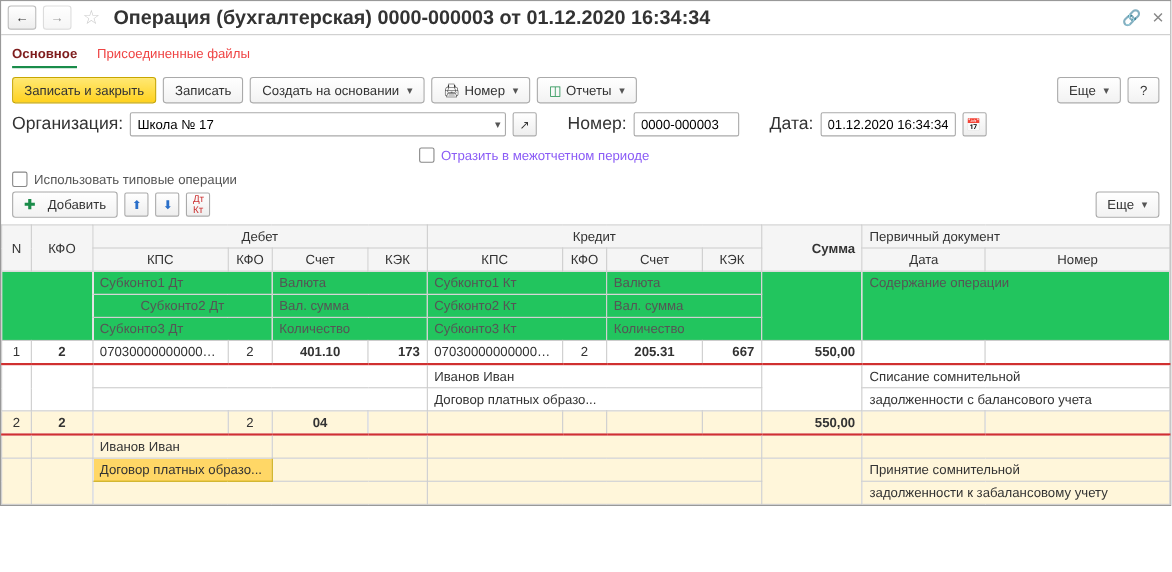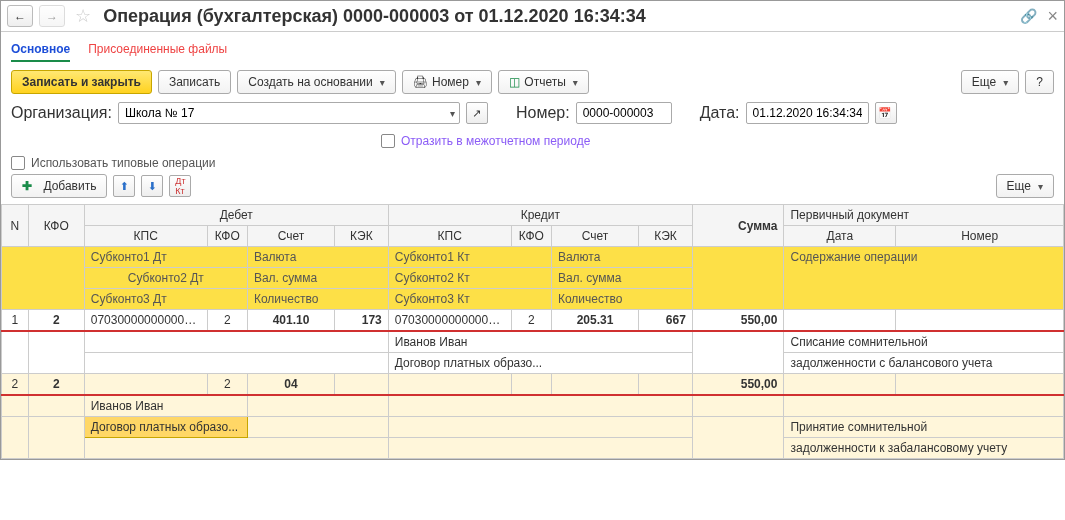--- a/index.html
+++ b/index.html
@@ -27,37 +27,37 @@
     display:inline-flex; align-items:center; justify-content:center;
     cursor:pointer;
   }
   .star { color:#ccc; font-size:18px; margin-left:4px; }
   .title { font-size:18px; font-weight:bold; margin-left:6px; flex:1; }
   .titlebar-right { display:flex; gap:10px; align-items:center; }
   .link-icon { color:#888; font-size:14px; cursor:pointer; }
 
   .tabs { padding: 6px 10px 0 10px; display:flex; gap:18px; }
   .tab { padding: 4px 0; cursor:pointer; }
-  .tab.active { border-bottom: 2px solid #1a8c4a; font-weight:bold; color:#1d4ed8; }
+  .tab.active { border-bottom: 2px solid #1a8c4a; font-weight:bold; color:#7f1d1d; }
   .tab.link { color:#ef4444; }
 
   .toolbar {
     display:flex; align-items:center; gap:6px;
     padding: 8px 10px 6px 10px;
   }
   .btn {
     height:24px; padding: 0 10px;
     border:1px solid #aaa; border-radius:3px;
     background:linear-gradient(#fff,#f2f2f2);
     display:inline-flex; align-items:center; gap:4px;
     cursor:pointer; font-size:12px;
   }
   .btn.primary {
     background: linear-gradient(#ffe873,#ffd21f);
-    border-color:#c7a600; font-weight:bold;
+    border-color:#c7a600; font-weight:normal;
   }
   .btn.dropdown::after { content:"▾"; font-size:10px; margin-left:3px; color:#555; }
   .btn .ico { font-size:12px; }
   .spacer { flex:1; }
 
   .formrow { display:flex; align-items:center; gap:6px; padding: 2px 10px 6px 10px; flex-wrap:wrap; }
   .formrow label { font-size:16px; color:#333; }
   .input {
     height:22px; border:1px solid #aaa; border-radius:2px; padding:0 4px;
     background:#fff; display:inline-flex; align-items:center;
@@ -83,21 +83,21 @@
     vertical-align:middle;
     overflow:hidden; white-space:nowrap; text-overflow:ellipsis;
     height:20px;
   }
   .grid th { background:#f5f5f5; font-weight:normal; color:#333; text-align:center; }
   .grid .num { text-align:center; }
   .grid .right { text-align:right;font-weight:bold; }
   .grid .bold { font-weight:bold; }
   .redline td { border-bottom:2px solid #d03030; }
   .row-yellow td { background:#fff6da; }
-  .subhdr th { background:#fde047; color:#555; }
+  .subhdr th { background:#22c55e; color:#555; }
 
   .c-n { width:24px; }
   .c-kfo { width:50px; }
   .c-kps { width:110px; }
   .c-kfod { width:36px; }
   .c-acc { width:78px; }
   .c-kek { width:48px; }
   .c-kpsk { width:110px; }
   .c-kfok { width:36px; }
   .c-acck { width:78px; }

